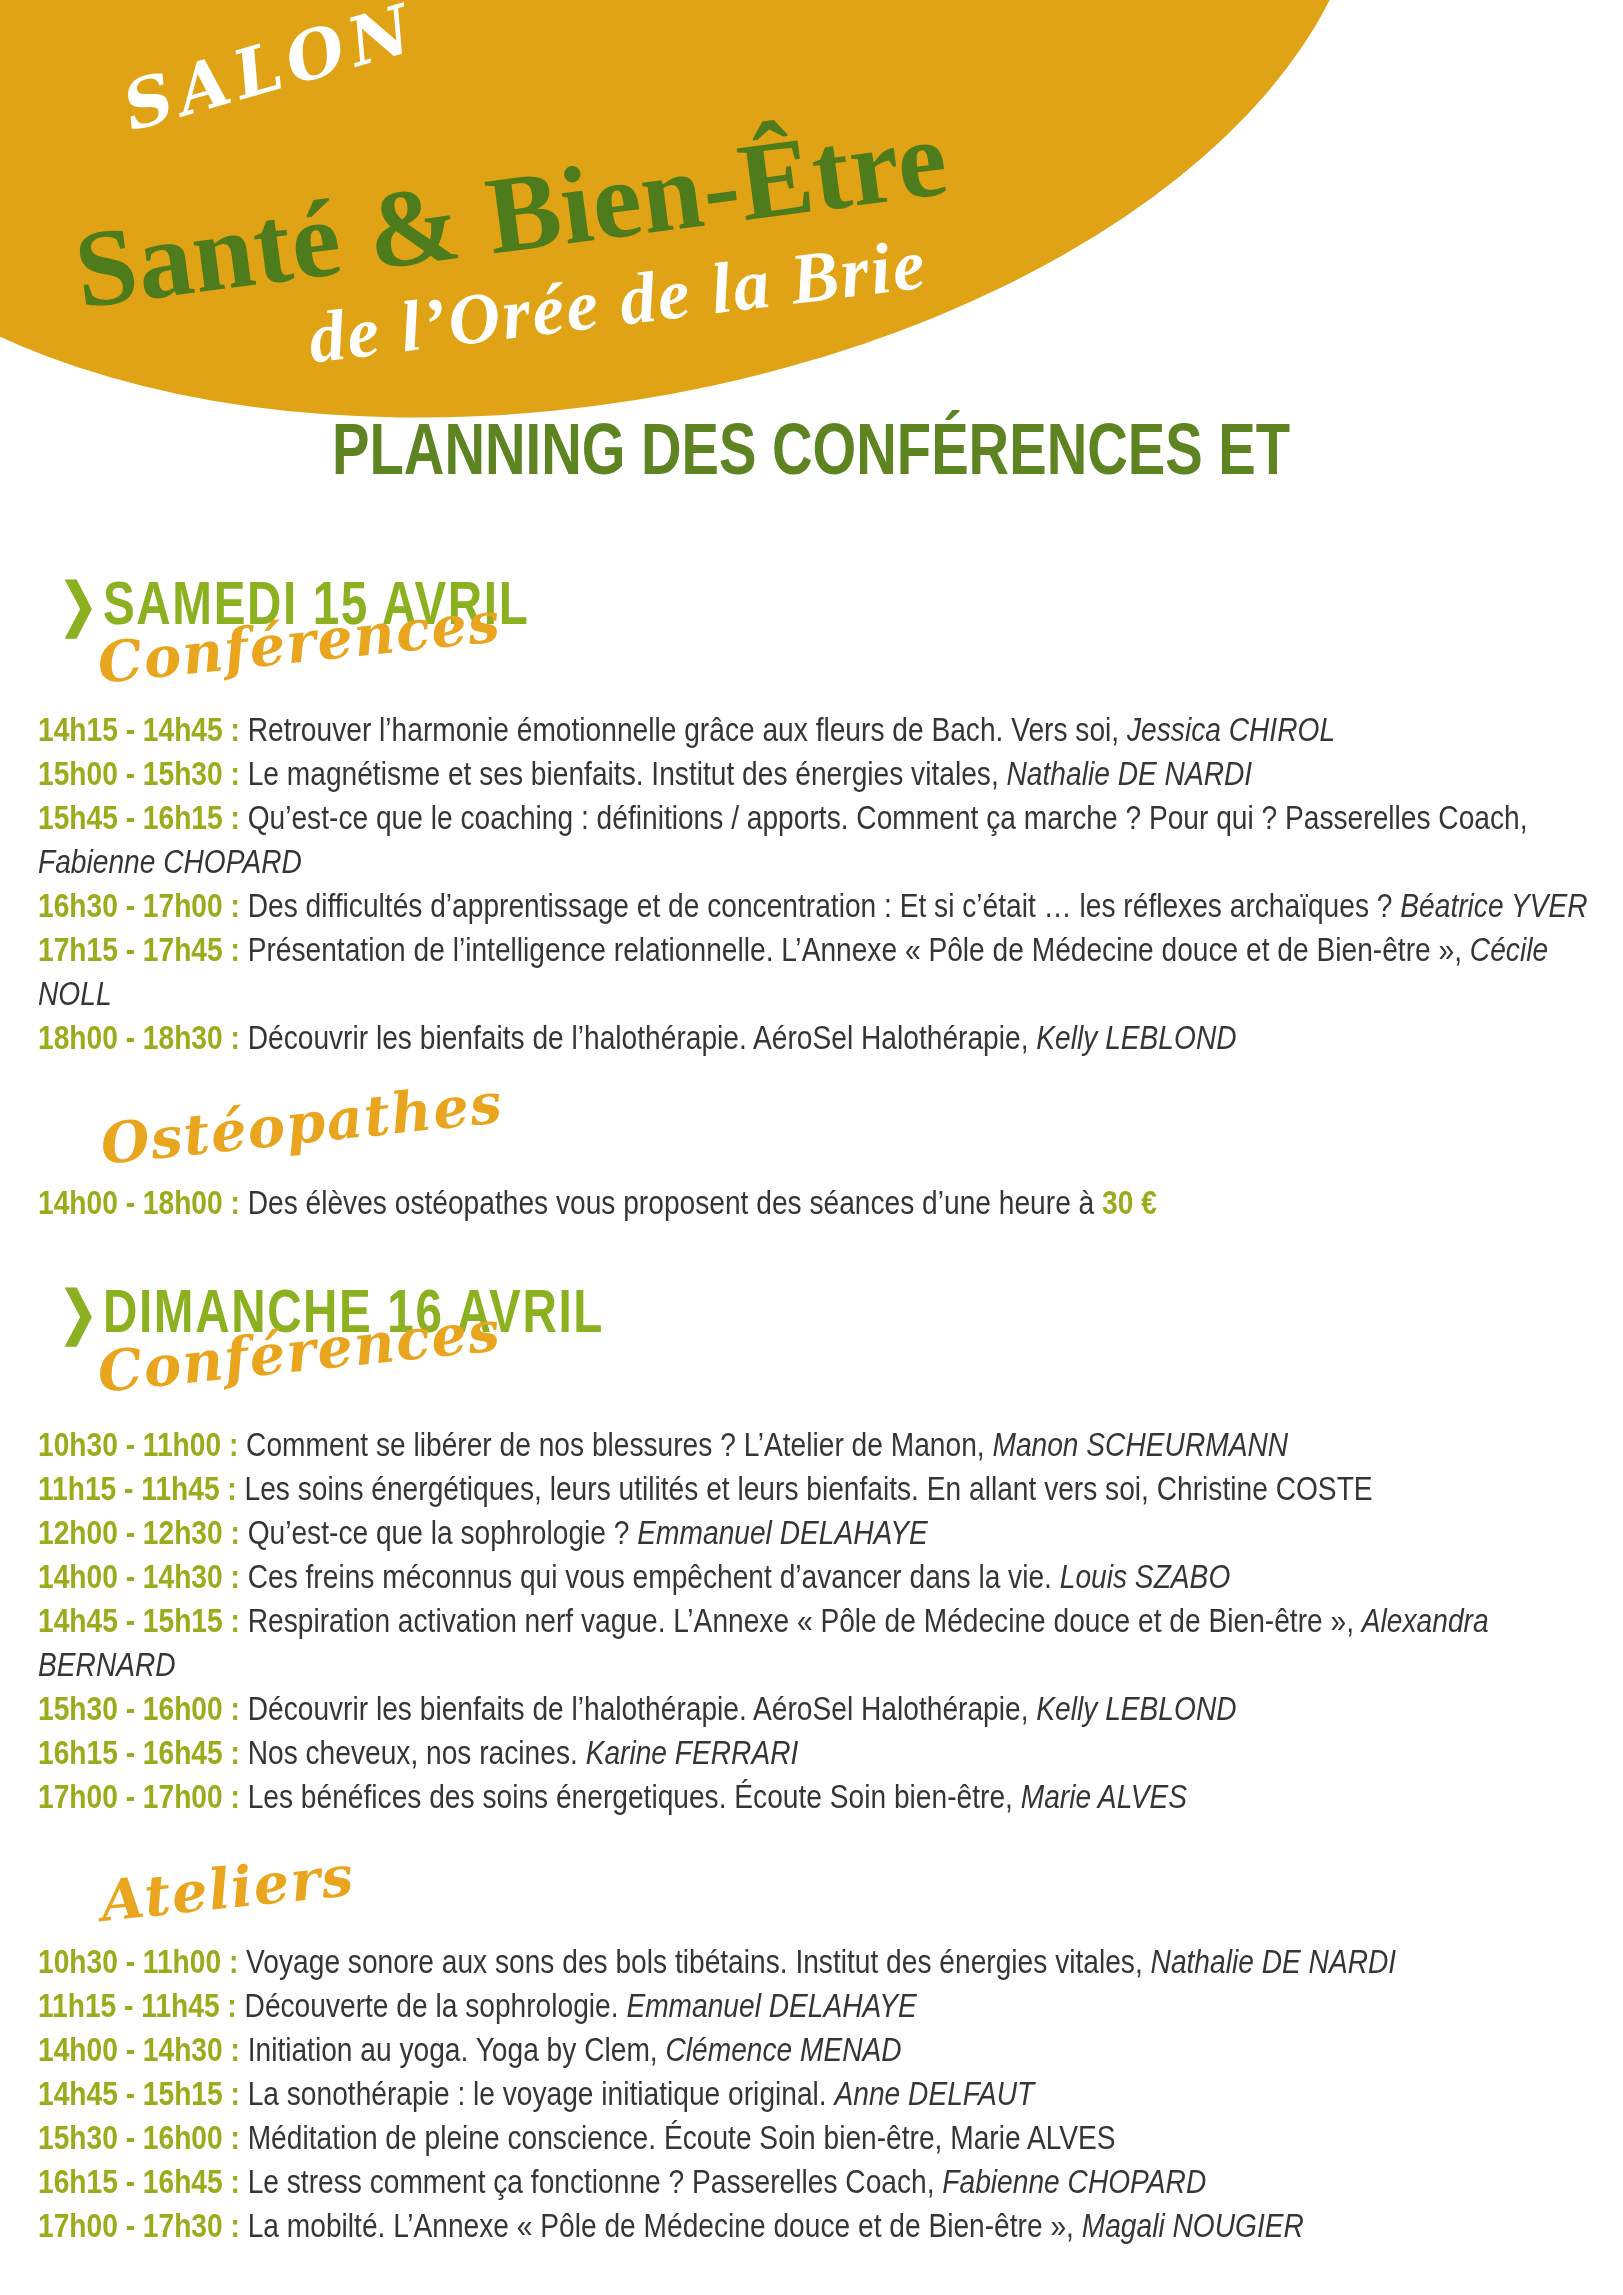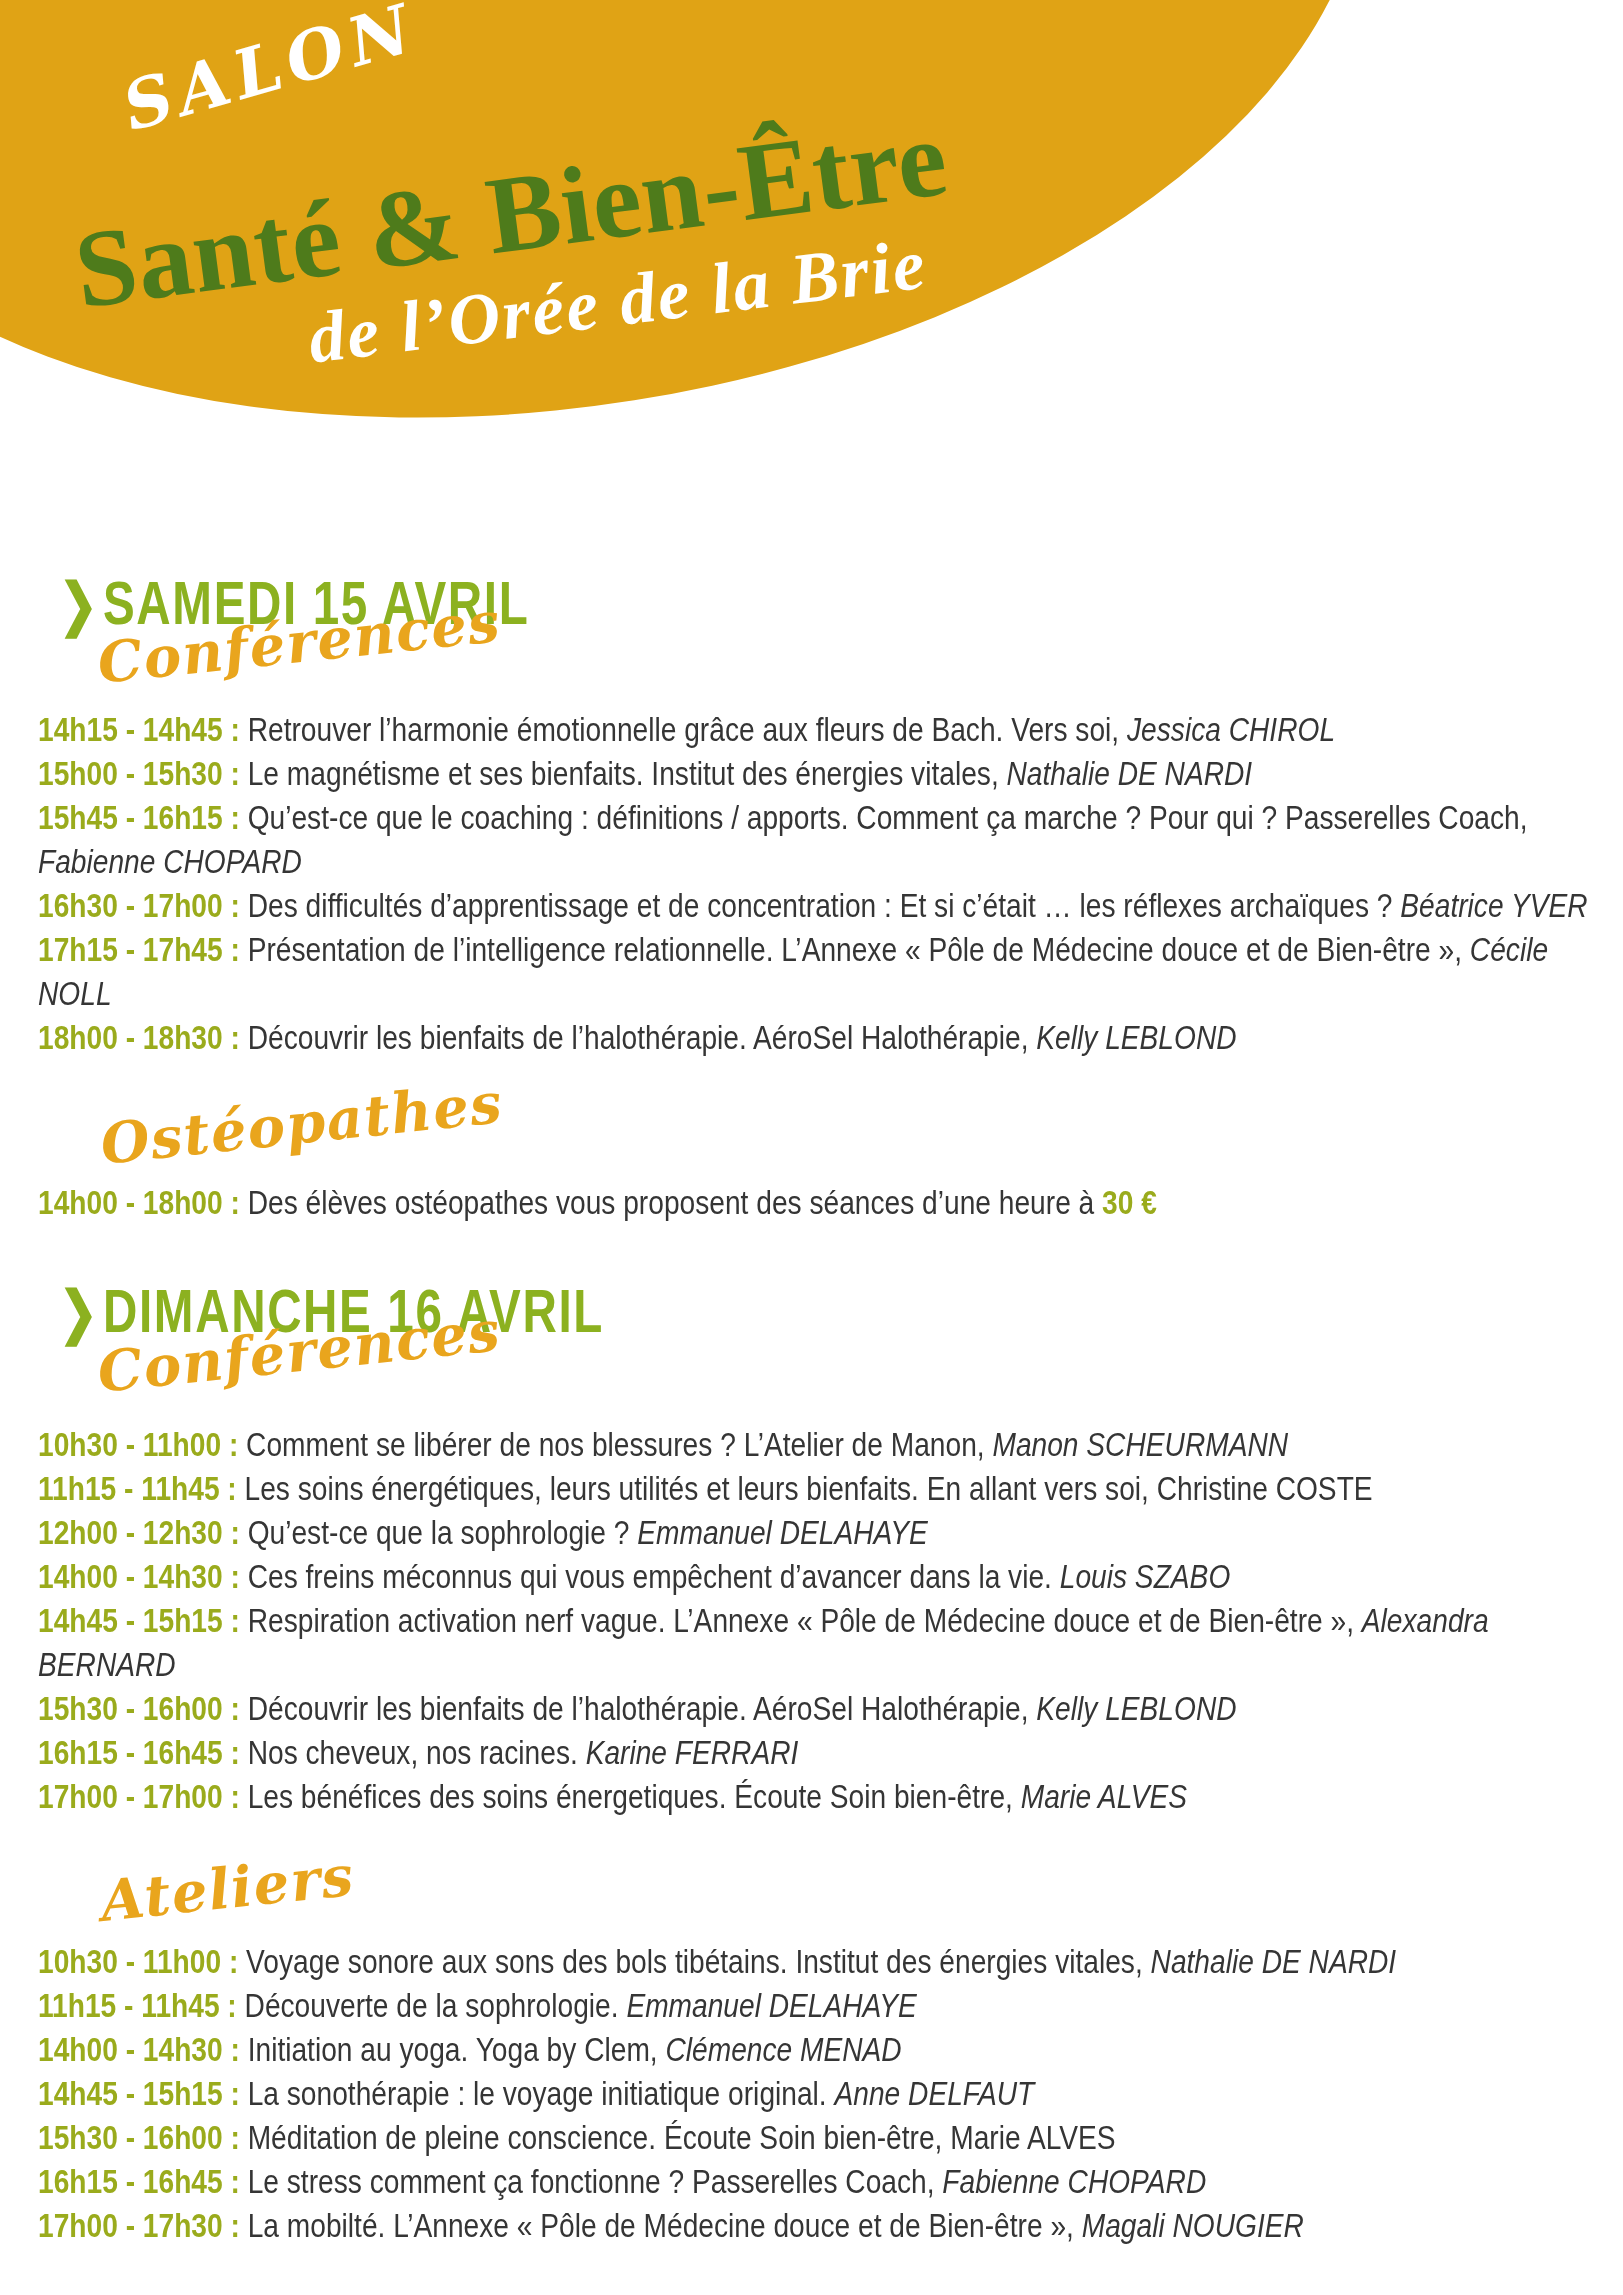--- a/index.html
+++ b/index.html
@@ -86,20 +86,21 @@
 </style>
 </head>
 <body>
 
 <div class="banner-ellipse"></div>
 <div class="banner-salon">SALON</div>
 <div class="banner-title">Santé &amp; Bien-Être</div>
 <div class="banner-subtitle">de l’Orée de la Brie</div>
 
 <div class="page-title">
+  <div><span class="line">PLANNING DES CONFÉRENCES ET</span></div>
 </div>
 
 <div class="day-heading" id="day1-heading">
   <span class="chevron">❯</span>
   <span class="txt">SAMEDI 15 AVRIL</span>
 </div>
 <div class="script-label" id="conf1-label">Conférences</div>
 <div class="entries" id="entries-0-0">
     <p class="entry"><span class="time">14h15 - 14h45 : </span><span class="part-normal">Retrouver l’harmonie émotionnelle grâce aux fleurs de Bach. Vers soi, </span><span class="part-name">Jessica CHIROL</span></p>
     <p class="entry"><span class="time">15h00 - 15h30 : </span><span class="part-normal"> Le magnétisme et ses bienfaits. Institut des énergies vitales, </span><span class="part-name">Nathalie DE NARDI</span></p>

